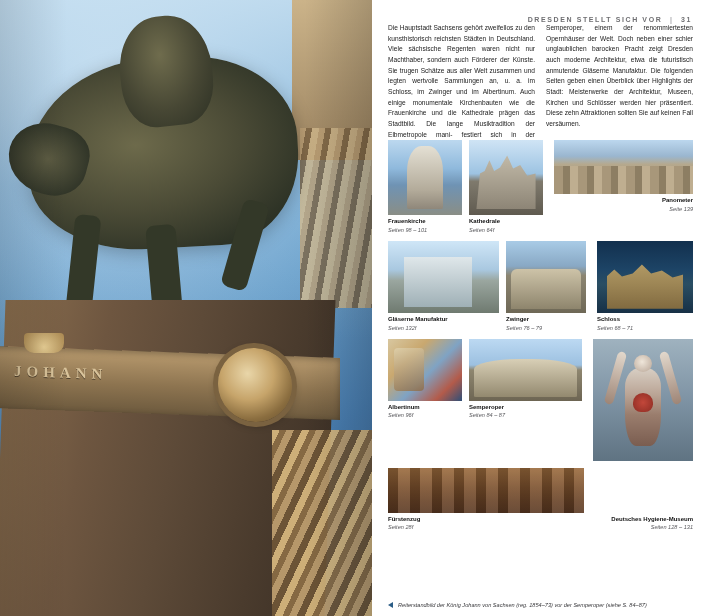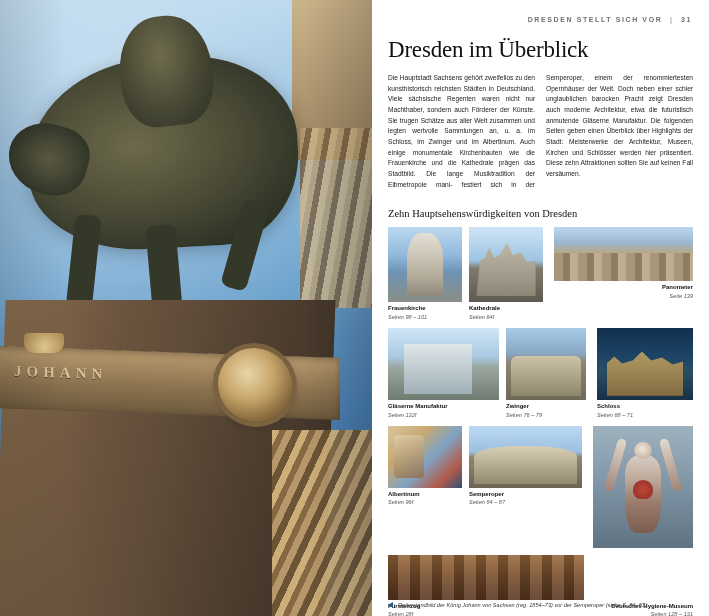--- a/index.html
+++ b/index.html
@@ -230,28 +230,26 @@
   </div>
 
   <div class="right">
 
     <div class="runhead">
       <span>DRESDEN STELLT SICH VOR</span>
       <span class="sep">|</span>
       <span>31</span>
     </div>
 
-    <h1 class="h1">Dresden im Überblick</h1>
 
     <div class="intro">
       <span>Die Hauptstadt Sachsens gehört zweifellos zu den kunsthistorisch reichsten Städten in Deutschland. Viele sächsische Regenten waren nicht nur Machthaber, sondern auch Förderer der Künste. Sie trugen Schätze aus aller Welt zusammen und legten wertvolle Sammlungen an, u. a. im Schloss, im Zwinger und im Albertinum. Auch einige monumentale Kirchenbauten wie die Frauenkirche und die Kathedrale prägen das Stadtbild. Die lange Musiktradition der Elbmetropole mani-</span>
       <span>festiert sich in der Semperoper, einem der renommiertesten Opernhäuser der Welt. Doch neben einer schier unglaublichen barocken Pracht zeigt Dresden auch moderne Architektur, etwa die futuristisch anmutende Gläserne Manufaktur. Die folgenden Seiten geben einen Überblick über Highlights der Stadt: Meisterwerke der Architektur, Museen, Kirchen und Schlösser werden hier präsentiert. Diese zehn Attraktionen sollten Sie auf keinen Fall versäumen.</span>
     </div>
 
-    <div class="subhead">Zehn Hauptsehenswürdigkeiten von Dresden</div>
 
     <div class="grid">
 
       <div class="row">
         <div class="cell" style="width:74px;">
           <div class="img frauenkirche" style="height:75px;"></div>
           <div class="cap-t">Frauenkirche</div>
           <div class="cap-s">Seiten 98 – 101</div>
         </div>
         <div class="cell" style="width:74px;">

